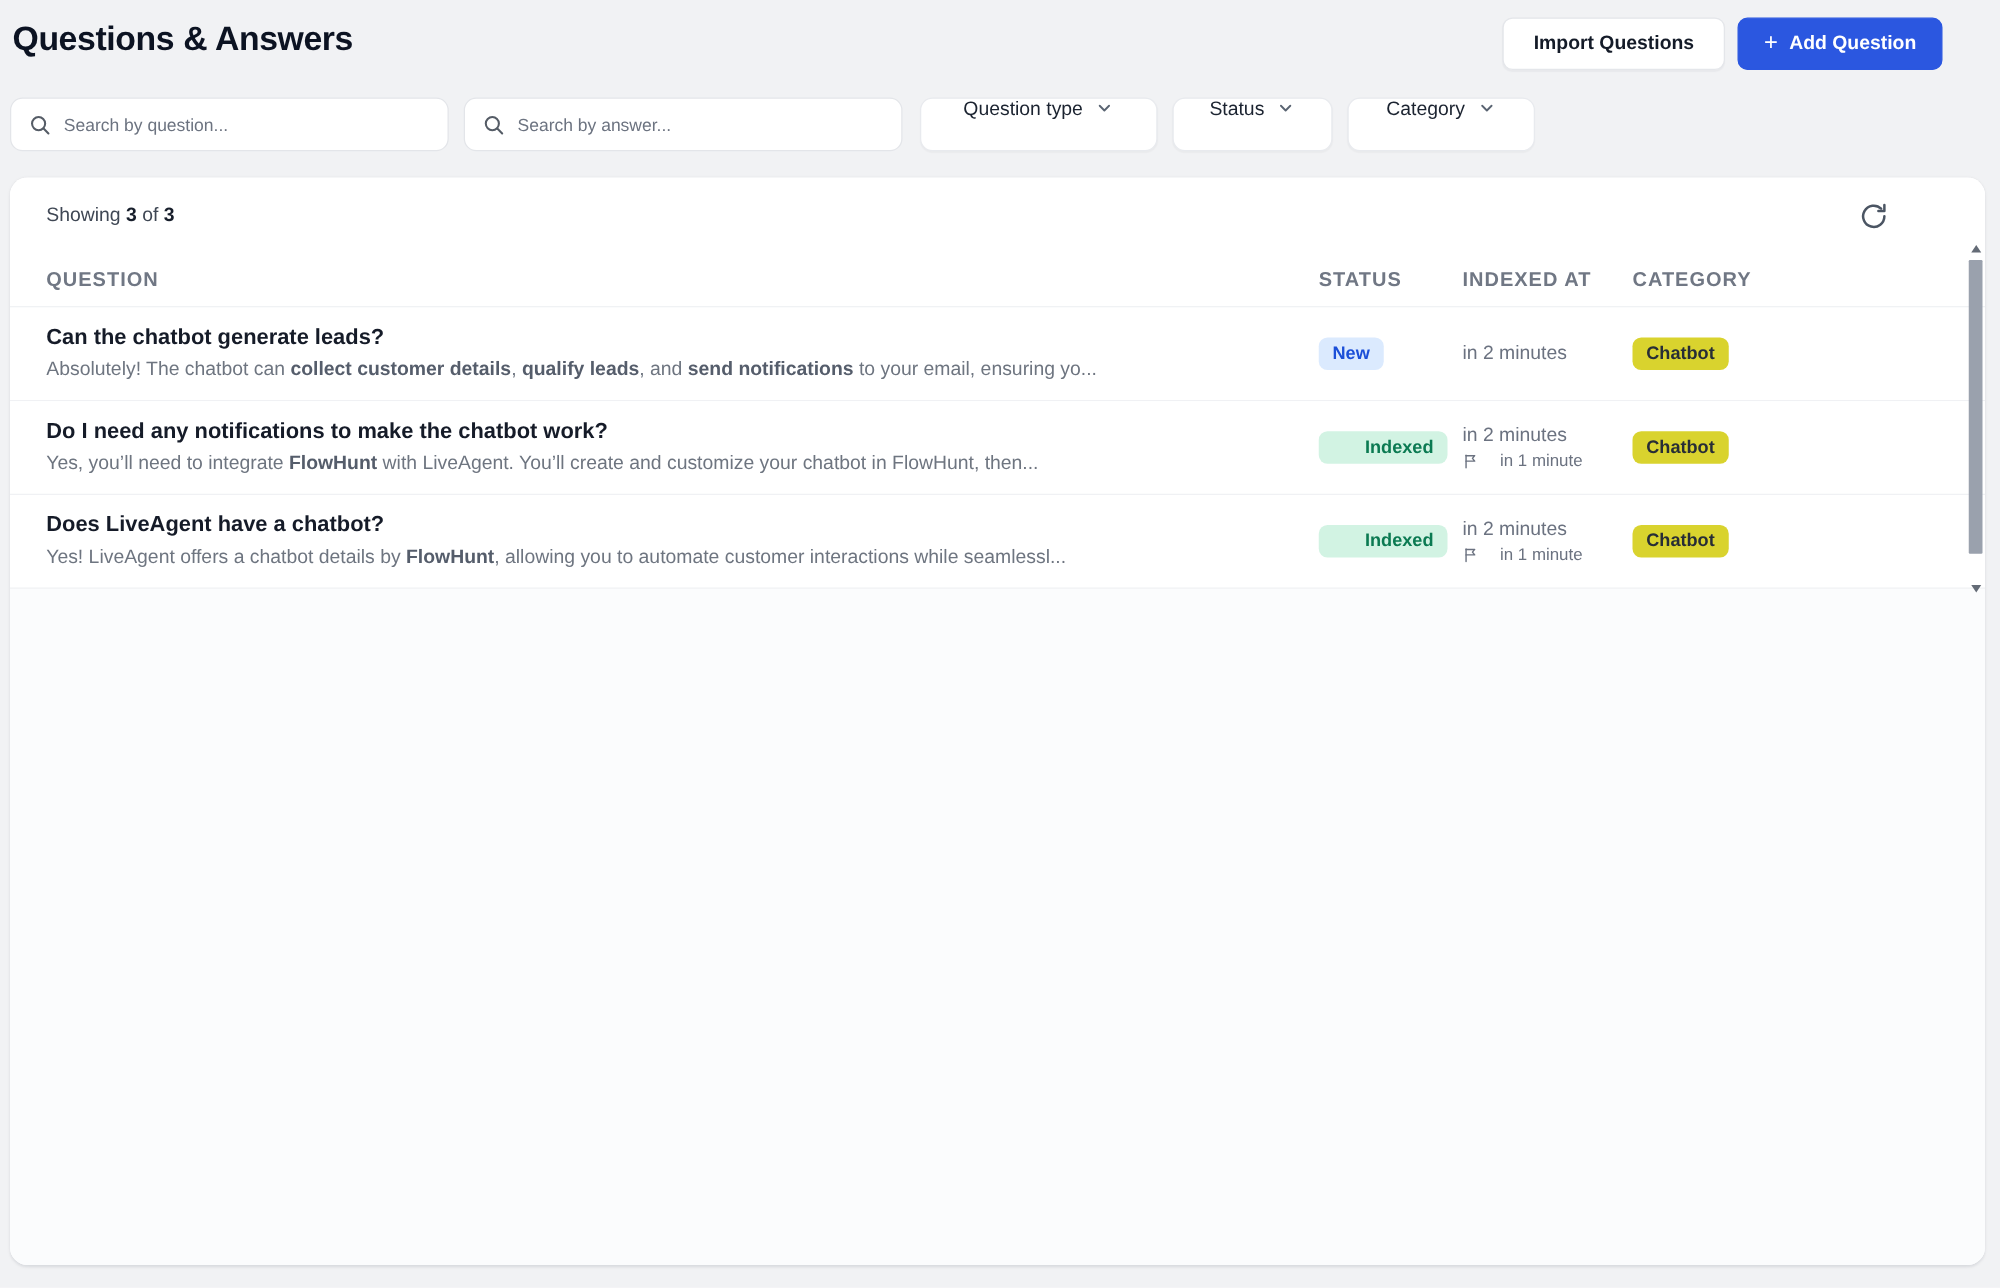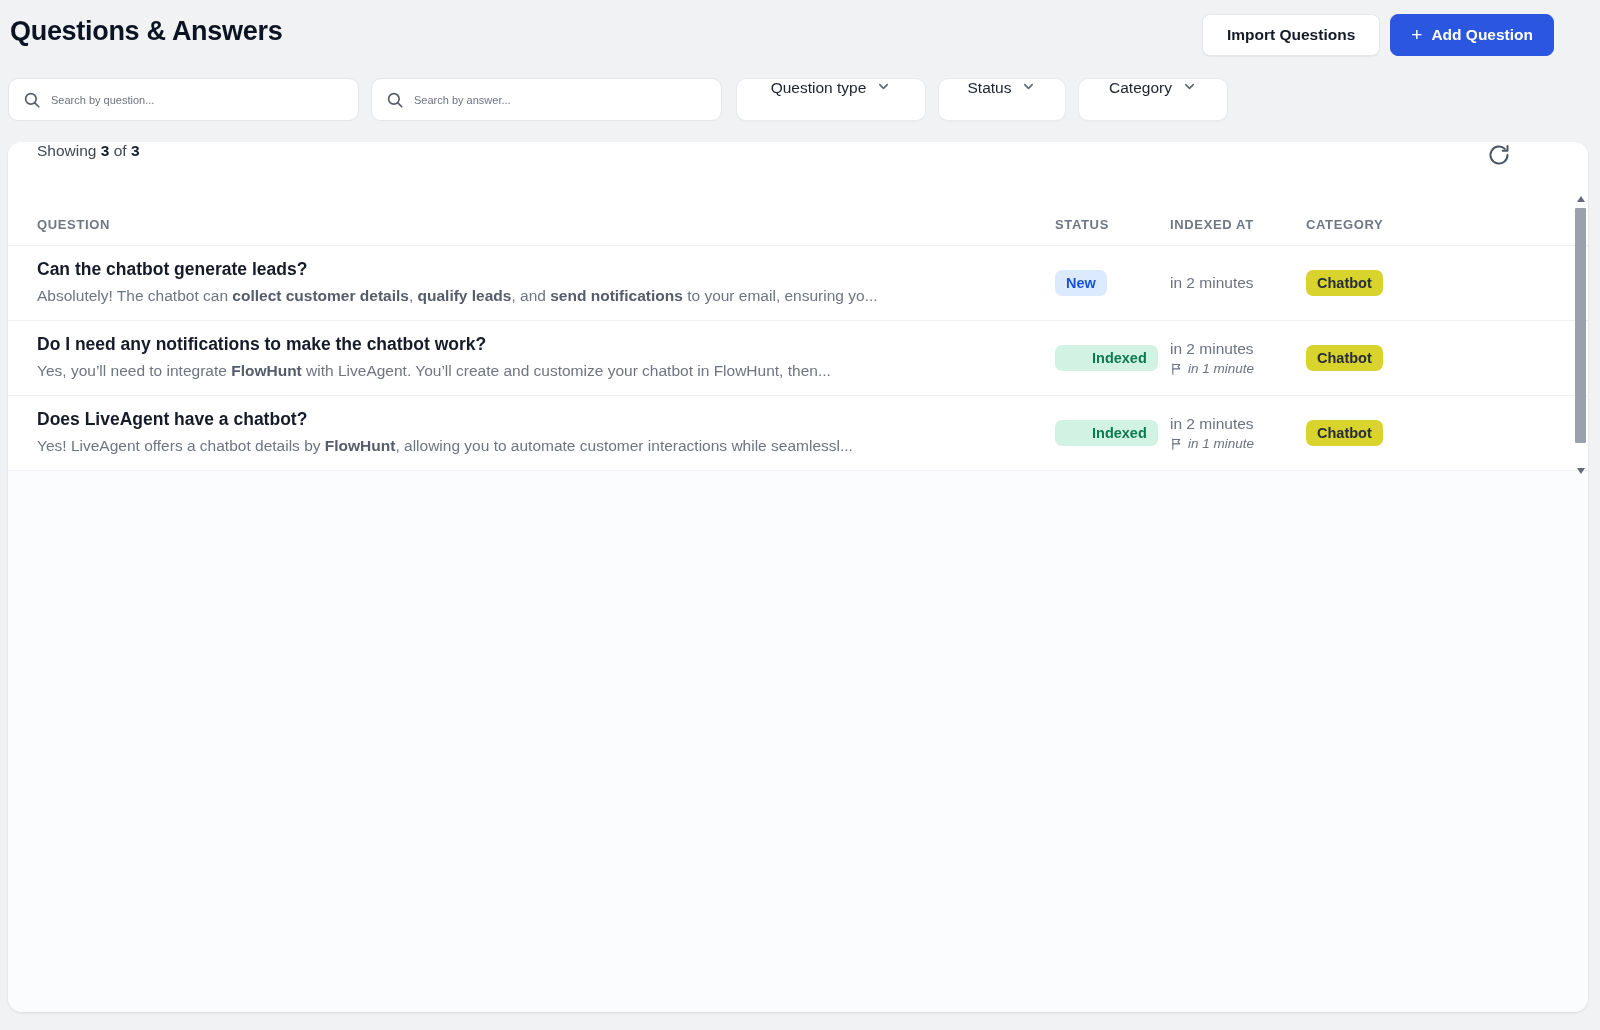--- a/index.html
+++ b/index.html
@@ -36,21 +36,21 @@
   
   .filters { position: absolute; top: 78px; left: 8px; right: 0; height: 43px; }
   .search-box {
     position: absolute; top: 0; height: 43px; width: 351px;
     background: #fff; border: 1px solid #e3e5e9; border-radius: 10px;
     display: flex; align-items: center; padding: 0 14px; gap: 10px;
   }
   .search-box svg { flex: 0 0 auto; }
   .search-box input {
     border: none; outline: none; background: transparent; width: 100%;
-    font-size: 11px; color: #1b2330; font-family: "Liberation Sans", sans-serif;
+    font-size: 14px; color: #1b2330; font-family: "Liberation Sans", sans-serif;
   }
   .search-box input::placeholder { color: #6c7380; opacity: 1; }
   .dropdown {
     position: absolute; top: 0; height: 43px;
     background: #fff; border: 1px solid #e8eaee; border-radius: 10px;
     display: inline-flex; align-items: flex-start; justify-content: center; gap: 10px;
     font-size: 15.5px; font-weight: 500; color: #1b2330; cursor: pointer;
     box-shadow: 0 1px 1px rgba(16,24,40,0.03);
   }
   #search-q { left: 0; }
@@ -60,58 +60,58 @@
   #dd-cat    { left: 1070px; width: 150px; }
 
   
   .card {
     position: absolute; left: 8px; top: 142px; width: 1580px; height: 870px;
     background: #fdfdfe; border-radius: 14px;
     box-shadow: 0 1px 3px rgba(16,24,40,0.07), 0 1px 2px rgba(16,24,40,0.04);
     overflow: hidden;
   }
   .card-toolbar {
-    height: 62px; display: flex; align-items: flex-start; justify-content: space-between;
+    height: 62px; display: flex; align-items: center; justify-content: space-between;
     padding: 0 76px 0 29px; background: #ffffff;
   }
   .showing { font-size: 15.5px; color: #3f4754; }
   .showing b { color: #171e2b; font-weight: 700; }
   .refresh-btn { width: 26px; height: 26px; cursor: pointer; display: flex; align-items: center; justify-content: center; background: none; border: none; }
 
   .table-area { position: relative; background: #ffffff; }
   .thead, .trow {
     display: grid;
     grid-template-columns: 1018px 115px 136px 1fr;
     padding: 0 30px 0 29px;
   }
   .thead { height: 42px; align-items: center; border-bottom: 1px solid #eceef1; background:#fff; }
   .th {
-    font-size: 13px; font-weight: 600; color: #707784; letter-spacing: 0.05em;
+    font-size: 16px; font-weight: 600; color: #707784; letter-spacing: 0.05em;
   }
   .trow { height: 75px; align-items: center; border-bottom: 1px solid #f0f1f4; background:#fff; cursor: pointer; }
   .q-title { font-size: 17.5px; font-weight: 600; color: #151b28; line-height: 1.25; margin-bottom: 5px; }
   .q-answer {
     font-size: 15.5px; color: #6e7580; line-height: 1.35;
     white-space: nowrap; overflow: hidden; max-width: 990px;
   }
   .q-answer b { color: #555d6b; font-weight: 700; }
 
   .badge {
     display: inline-block; font-size: 14.5px; font-weight: 600;
     padding: 4px 11px; border-radius: 7px; line-height: 1.3;
   }
   .badge-new     { background: var(--new-bg, #dbeafe);  color: var(--new-text, #1b4fd8); }
   .badge-indexed { background: var(--idx-bg, #d2f3e3);  color: var(--idx-text, #0b7a52); padding-left: 37px; }
   .badge-category{ background: var(--cat-bg, #d9d32e);  color: var(--cat-text, #272d36); font-weight: 700; }
 
   .indexed-cell { display: flex; flex-direction: column; justify-content: center; }
   .indexed-primary { font-size: 15.5px; color: #6b7280; }
   .indexed-secondary {
-    display: flex; align-items: center; gap: 5px; margin-top: 3px;
-    font-size: 13.5px; color: #6b7280; font-style: italic;
+    display: flex; align-items: center; gap: 17px; margin-top: 3px;
+    font-size: 13.5px; color: #6b7280;
   }
   .indexed-secondary svg { flex: 0 0 auto; }
 
   
   .card-empty { height: 570px; background: #fbfcfd; }
 
   
   .scrollbar {
     position: absolute; top: 54px; right: 2px; width: 11px; height: 280px;
   }

